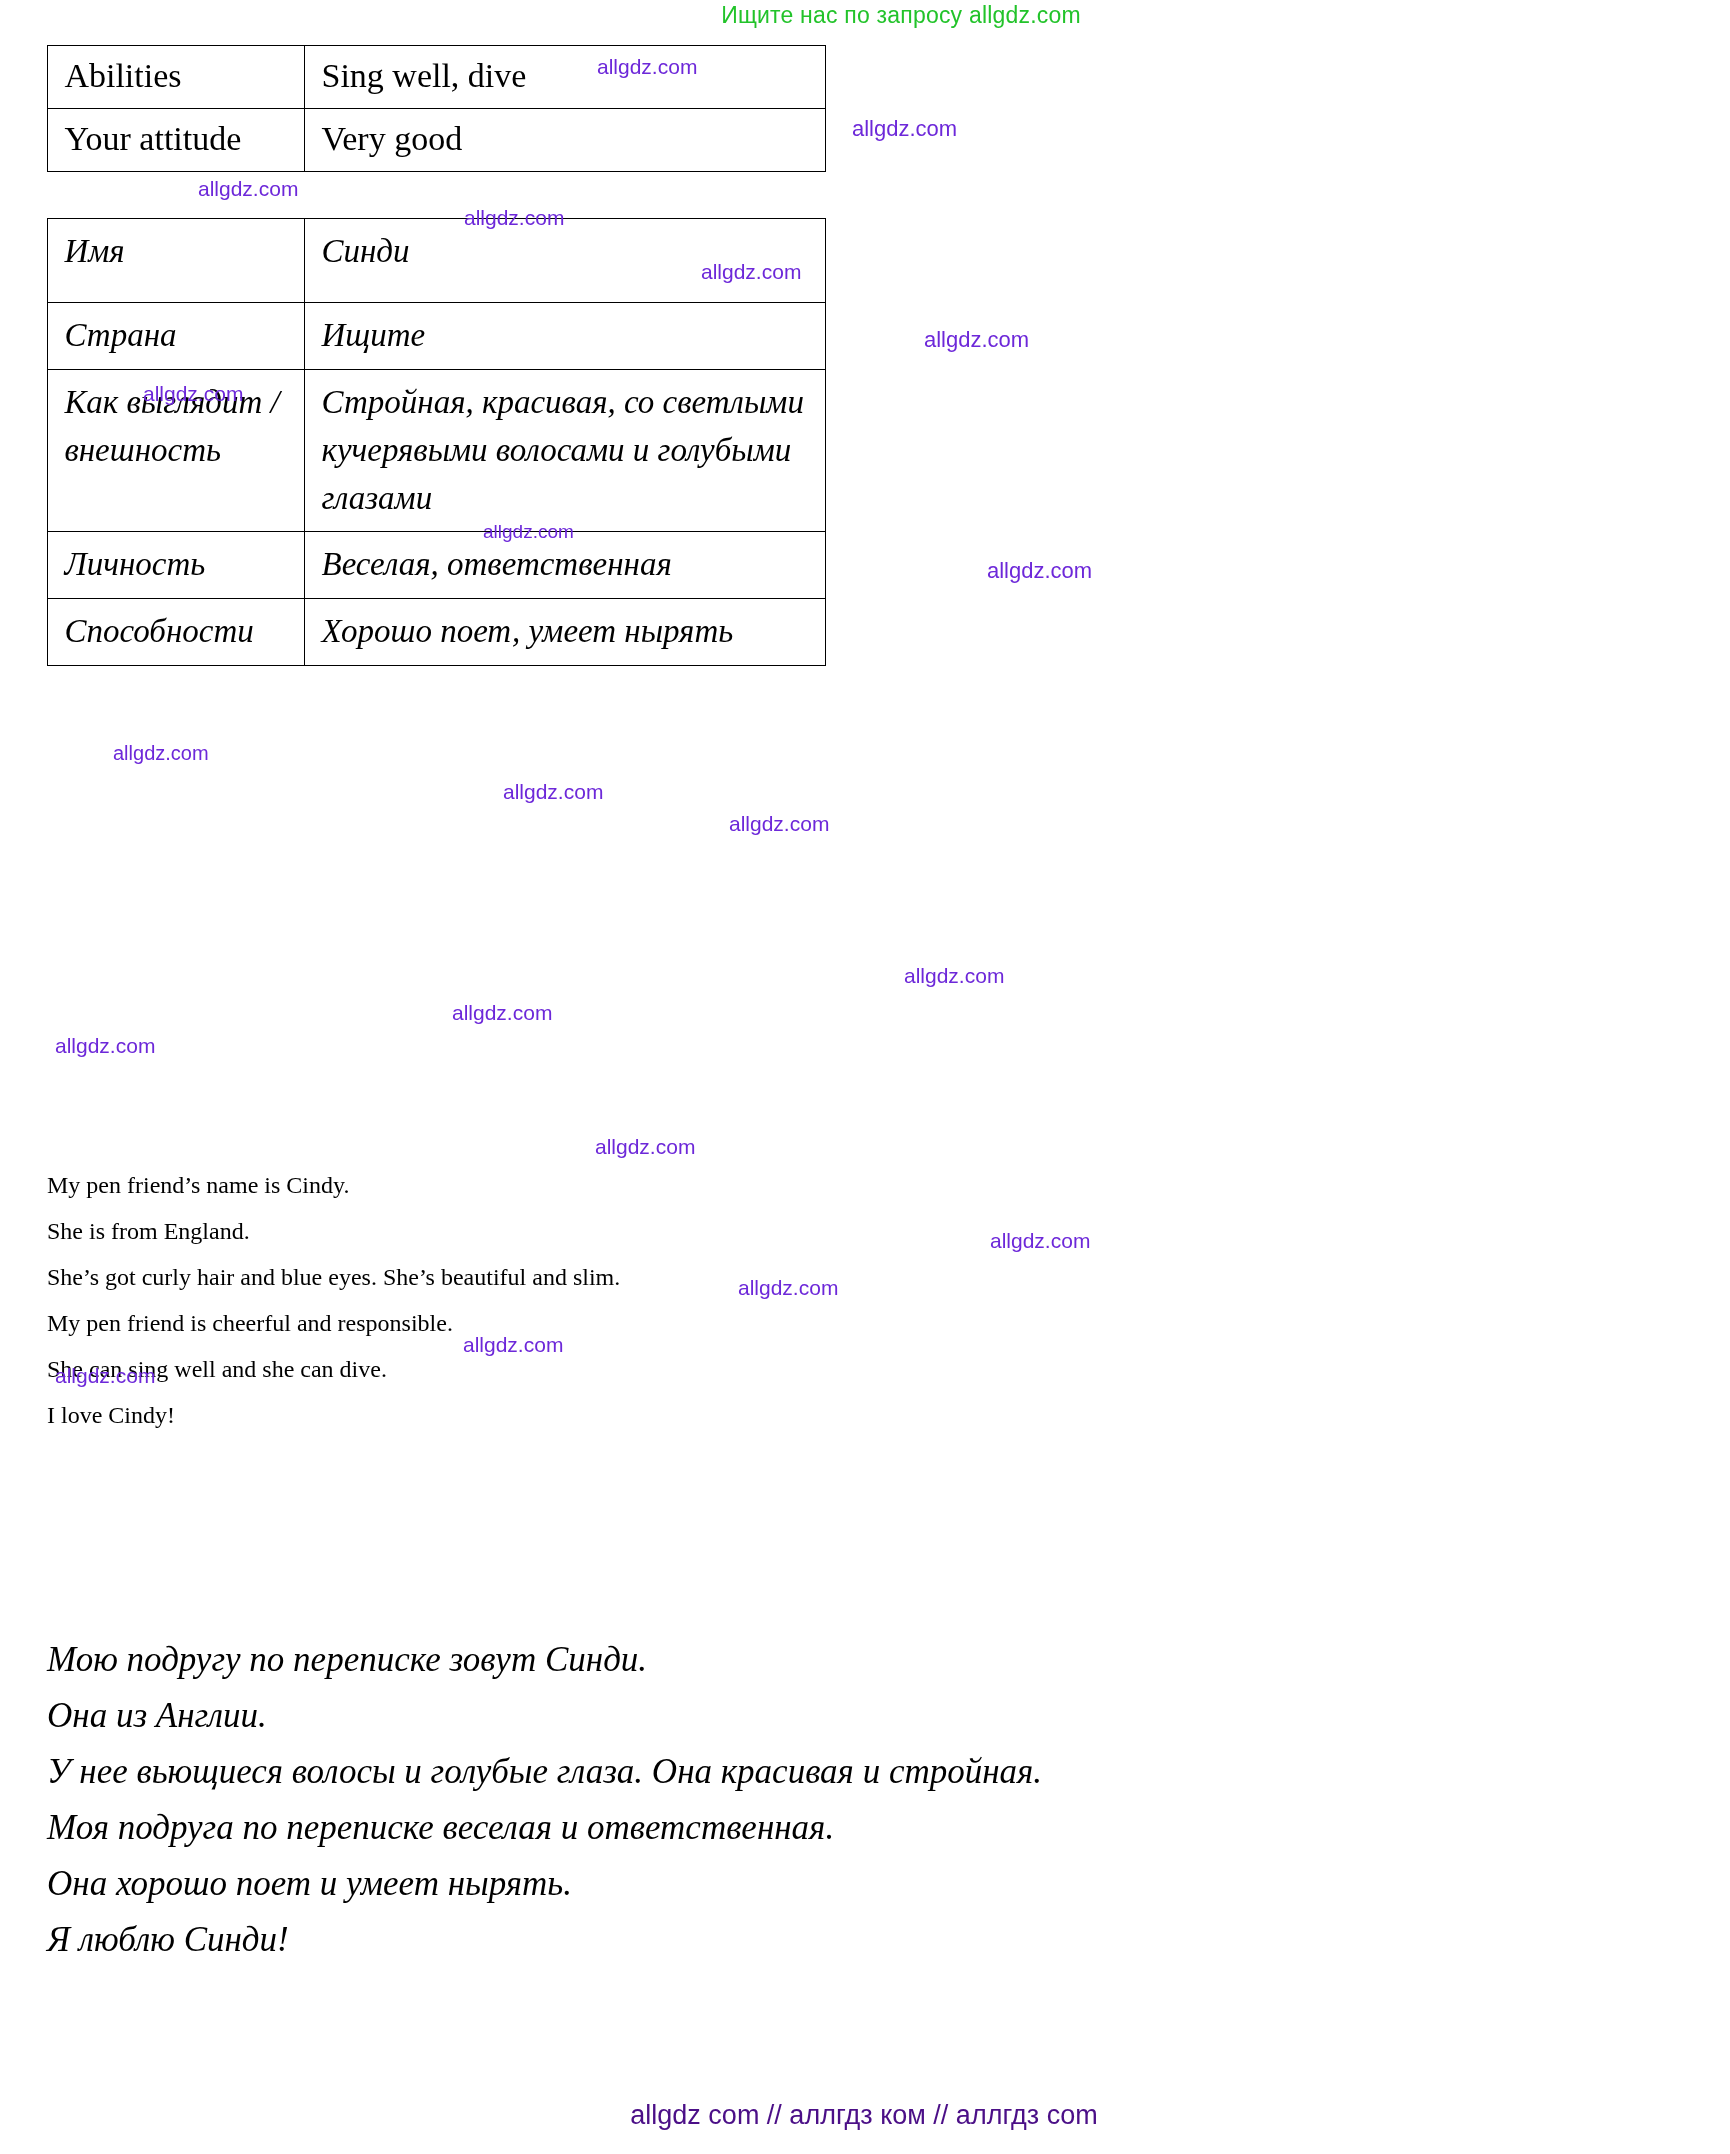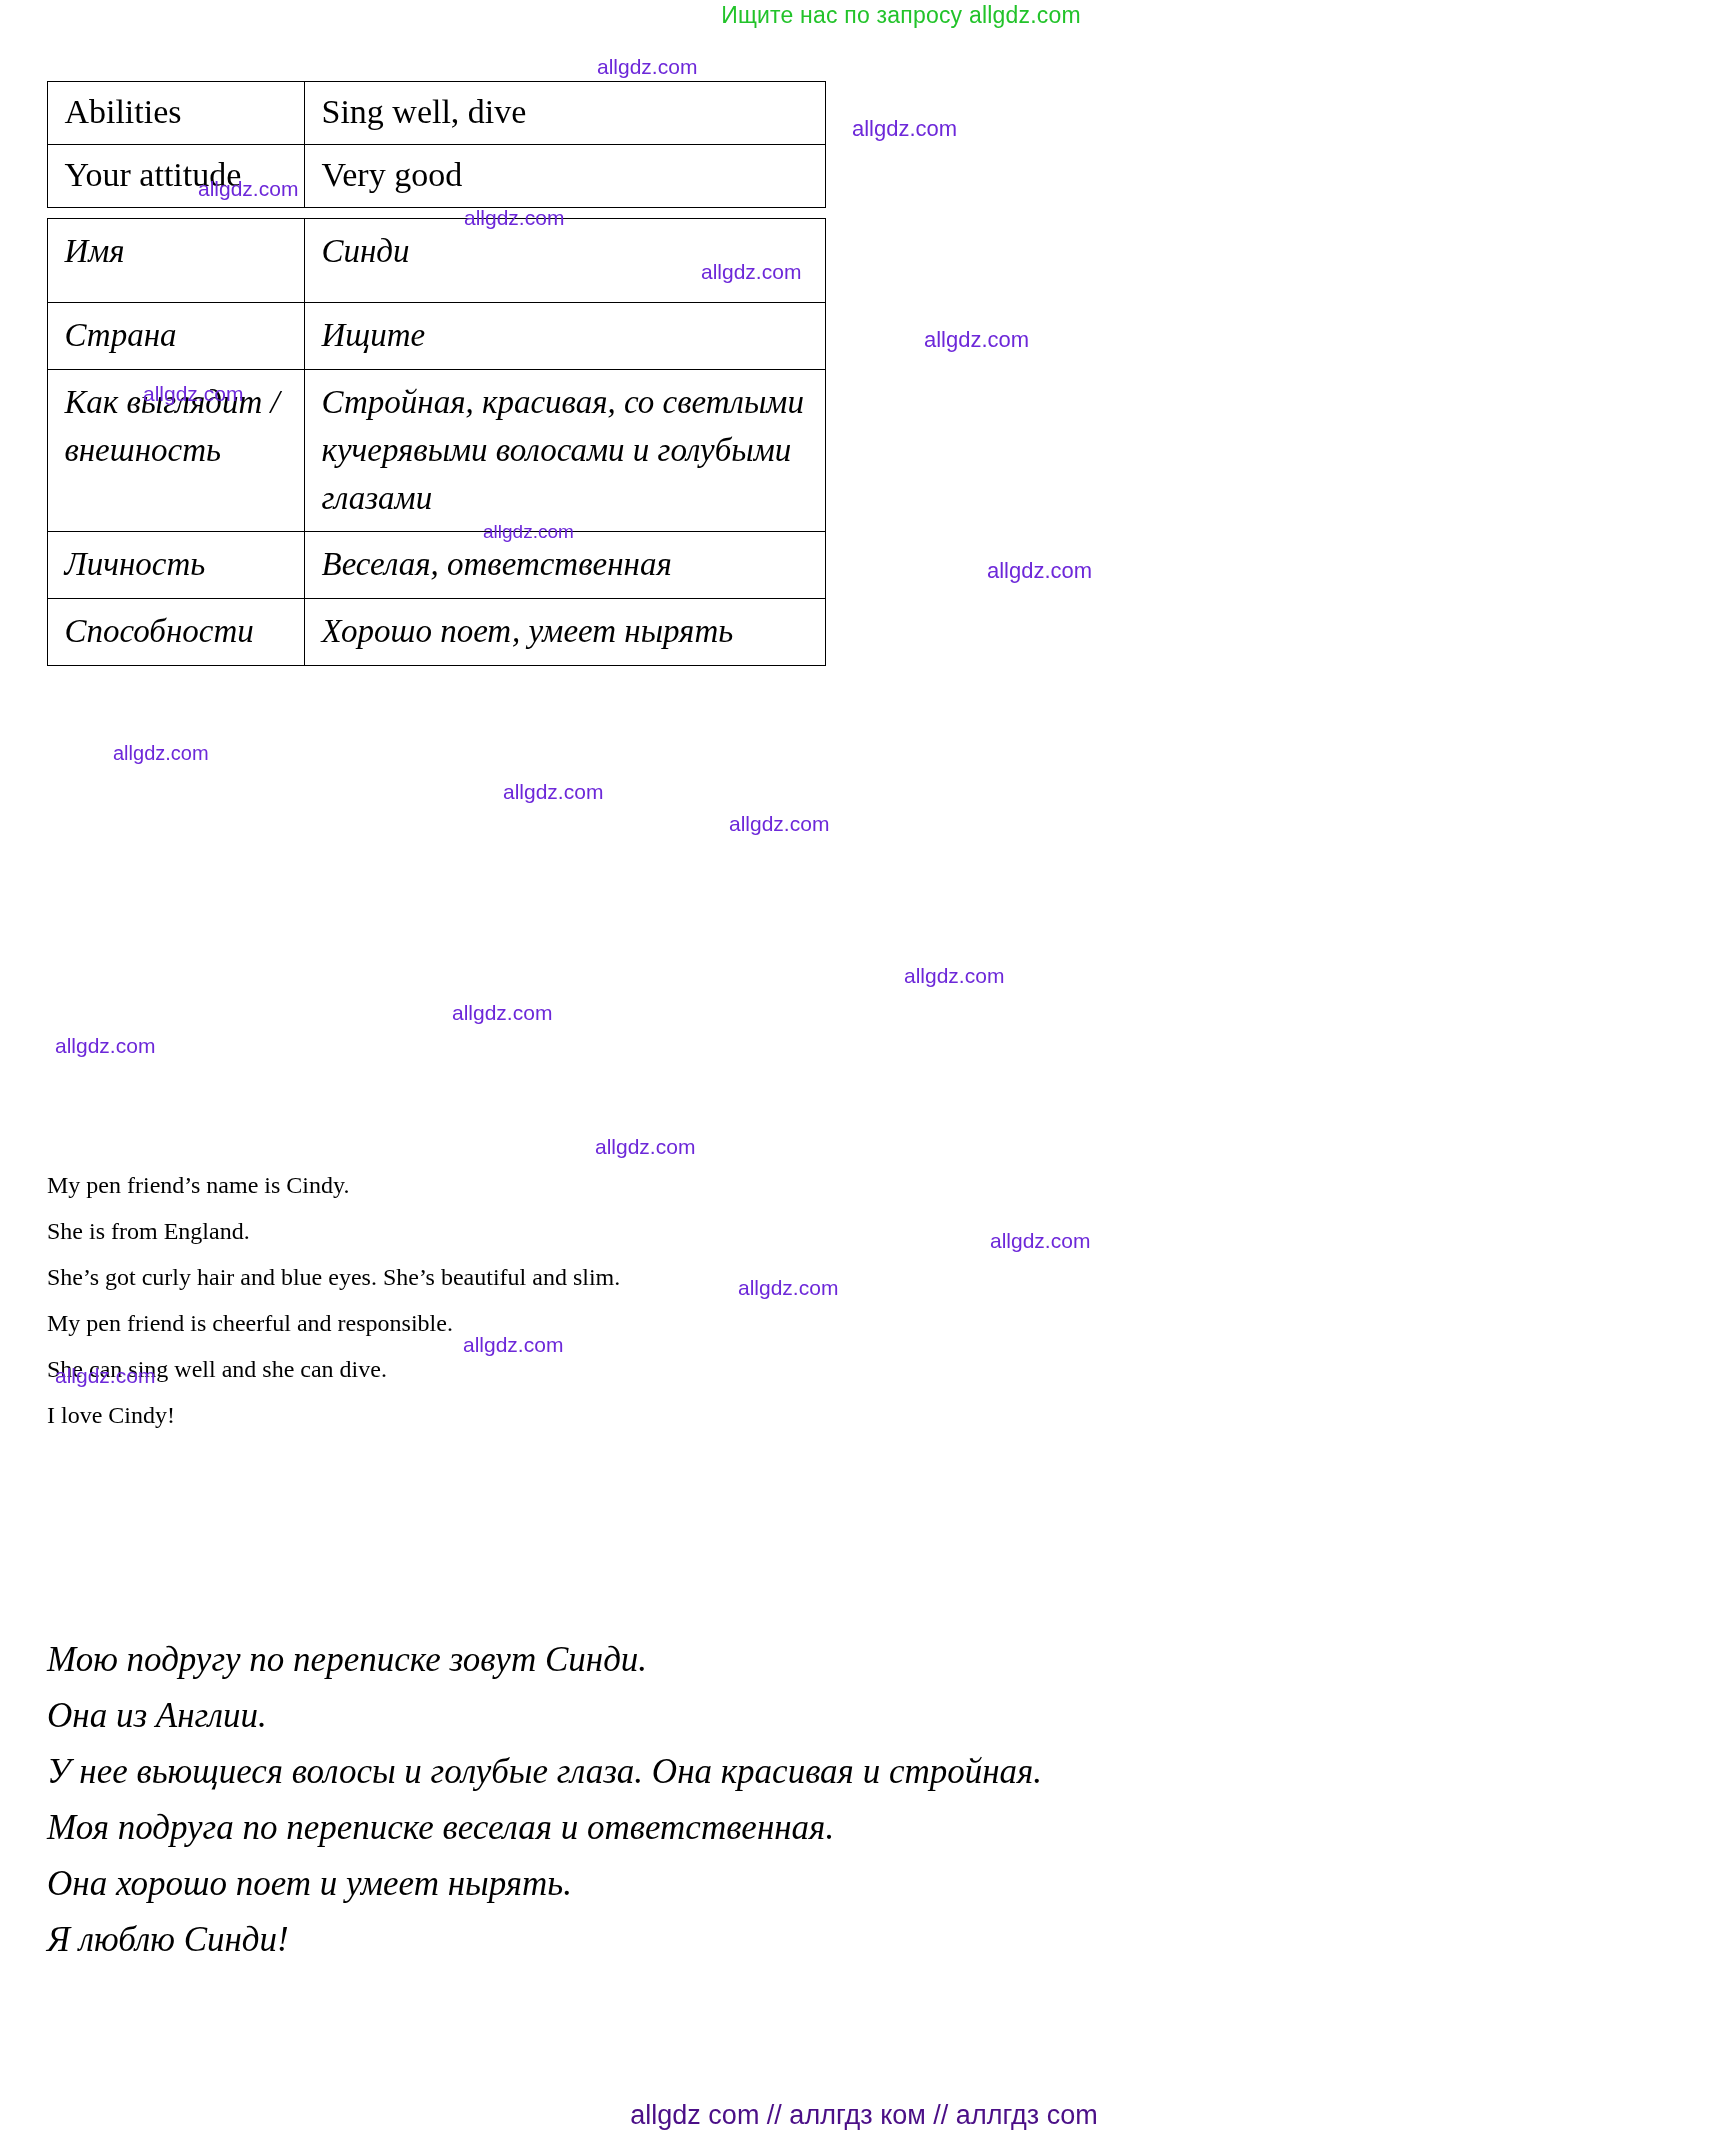--- a/index.html
+++ b/index.html
@@ -49,21 +49,20 @@
     border: 1.8px solid #000000;
     vertical-align: top;
     padding: 9px 12.7px 9px 16.4px;
   }
 
   
   #table-en {
     left: 47px;
     top: 45px;
     width: 753px;
-    margin-top: 36px;
   }
   #table-en td {
     font-family: "Liberation Serif", serif;
     font-size: 34px;
     line-height: 1.25;
     height: 44px;
   }
   #table-en td.c1 { width: 227px; }
   #table-en td.c2 { width: 491px; }
 

